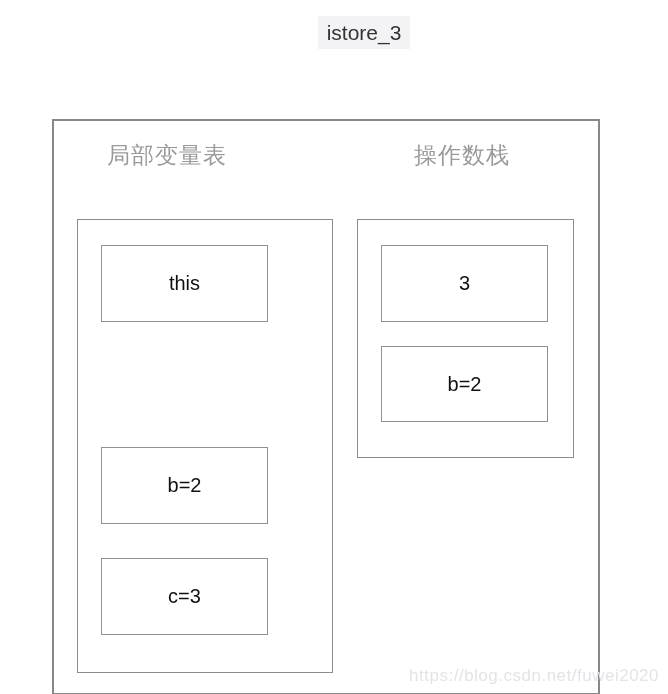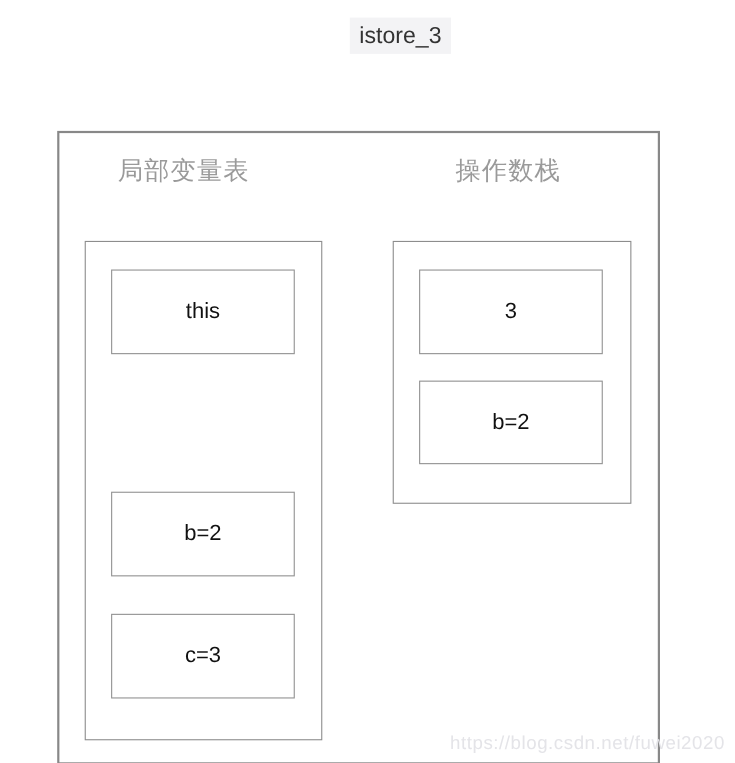--- a/index.html
+++ b/index.html
@@ -52,21 +52,21 @@
     white-space: nowrap;
   }
   .header-left  { left: 113px; }
   .header-right { left: 408px; }
   .inner-box {
     position: absolute;
     border: 1.5px solid #8d8d8d;
     box-sizing: border-box;
     background: #ffffff;
   }
-  .box-left  { left: 23px;  top: 98px; width: 216px; height: 454px; }
+  .box-left  { left: 23px;  top: 98px; width: 256px; height: 454px; }
   .box-right { left: 303px; top: 98px; width: 217px; height: 239px; }
   .cell {
     position: absolute;
     left: 23px;
     width: 167px;
     border: 1.5px solid #919191;
     box-sizing: border-box;
     background: #ffffff;
     display: flex;
     align-items: center;

